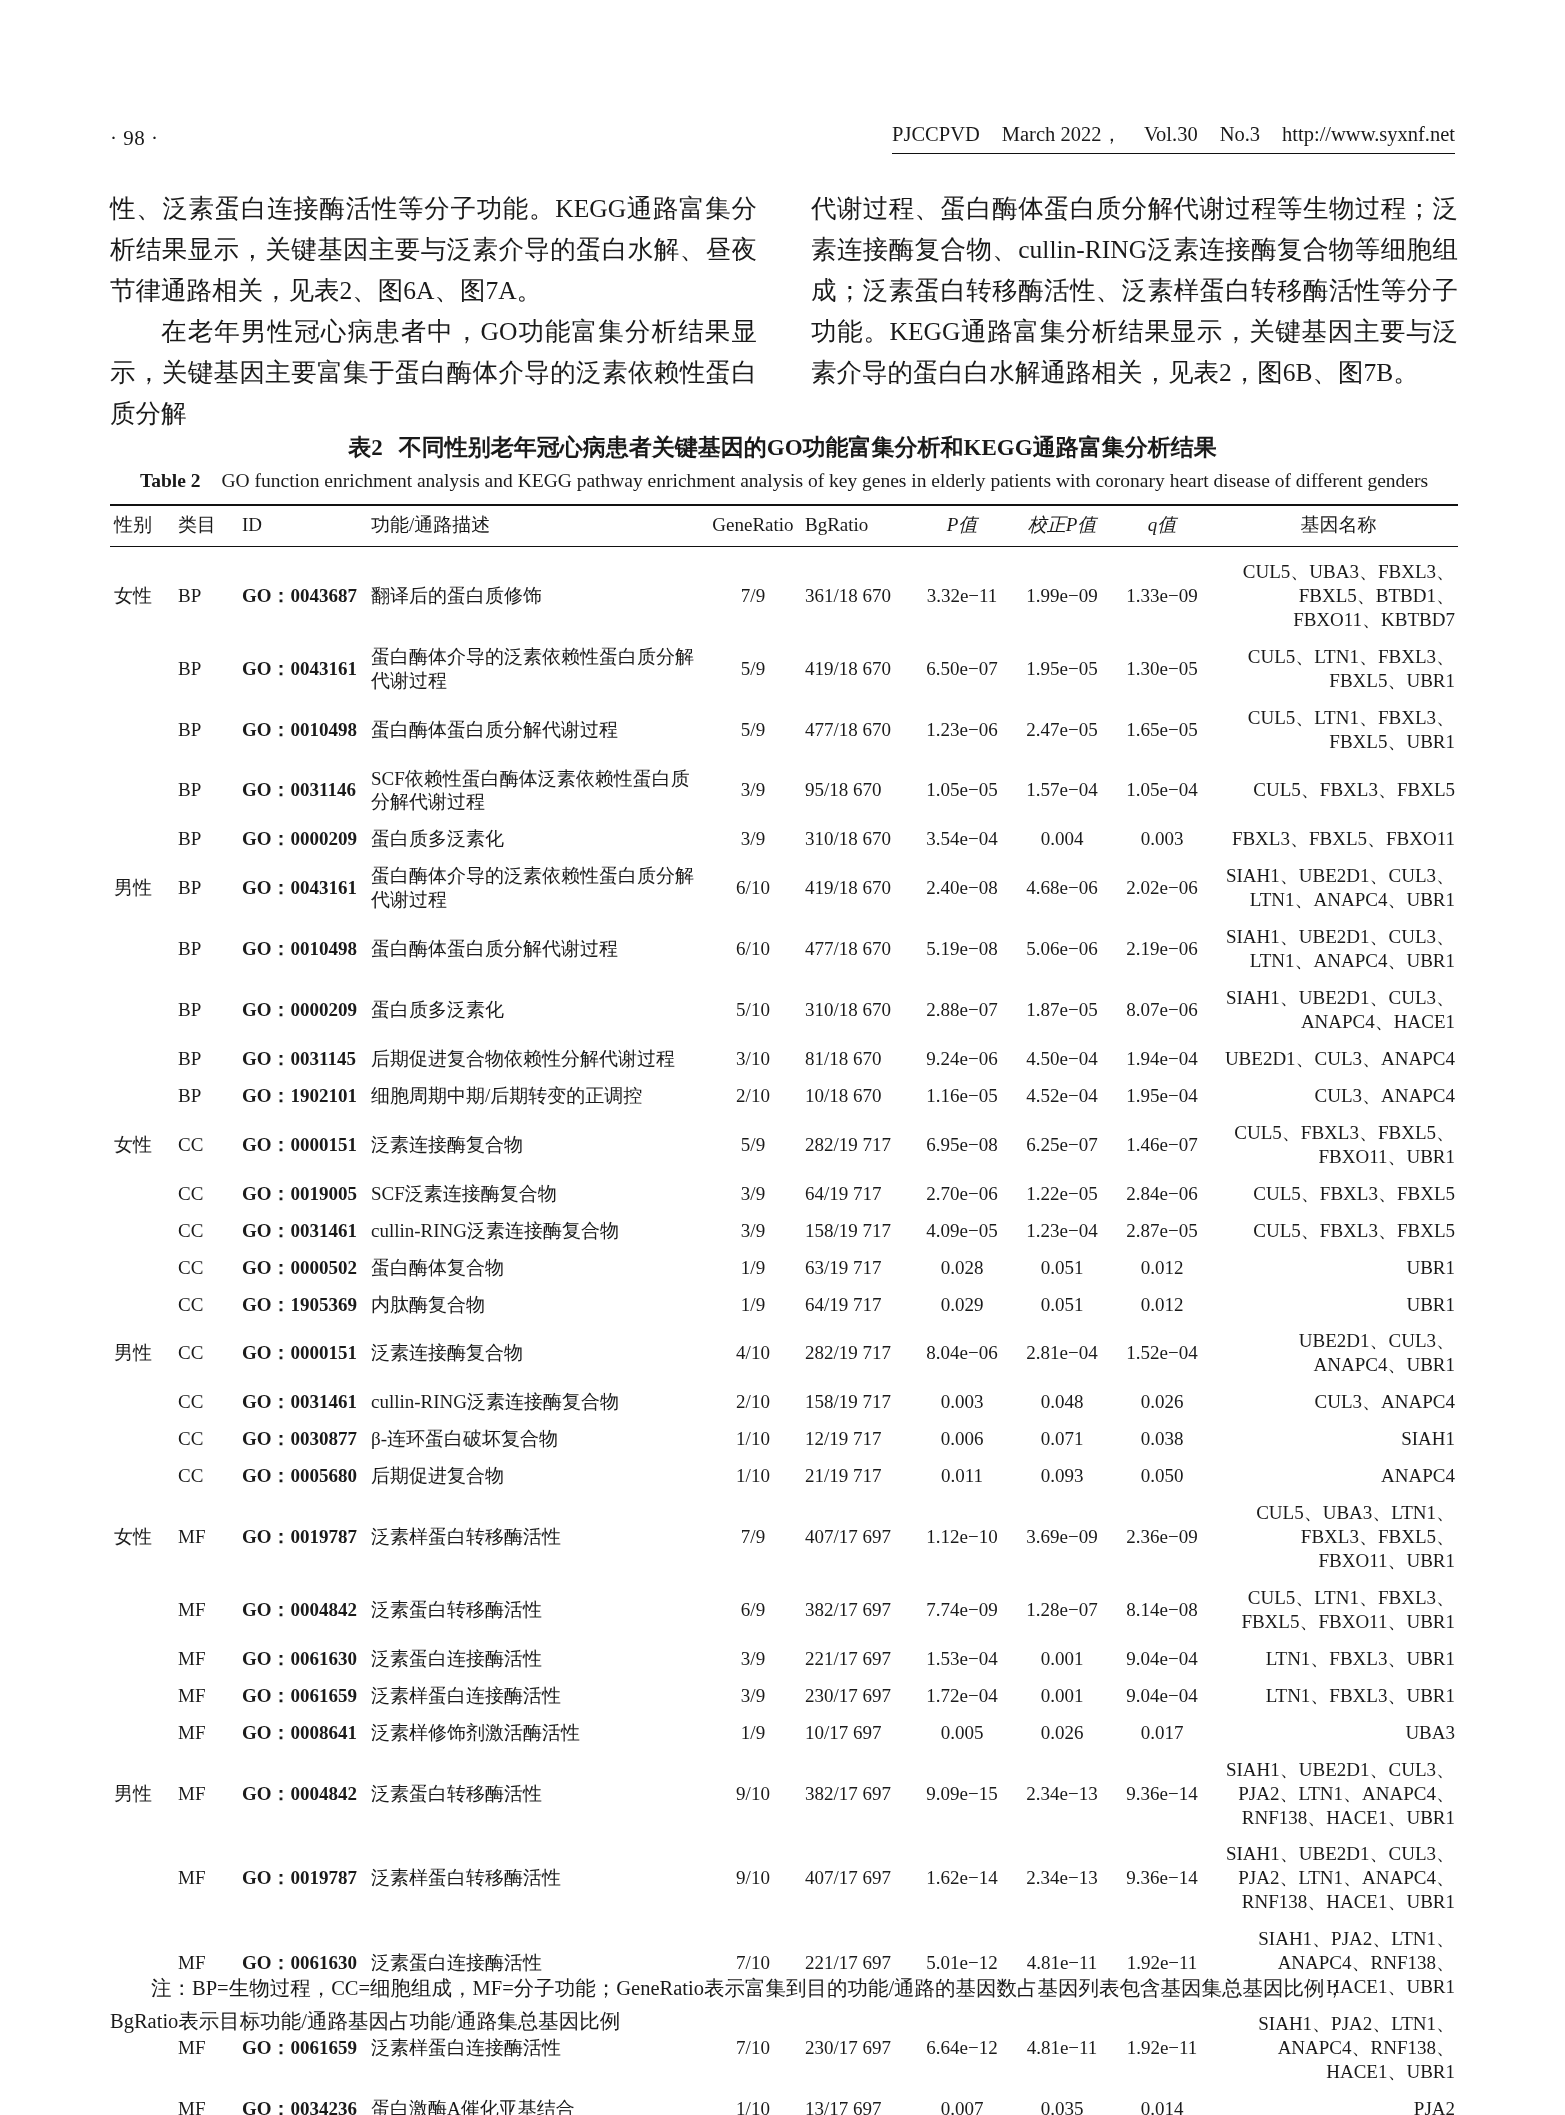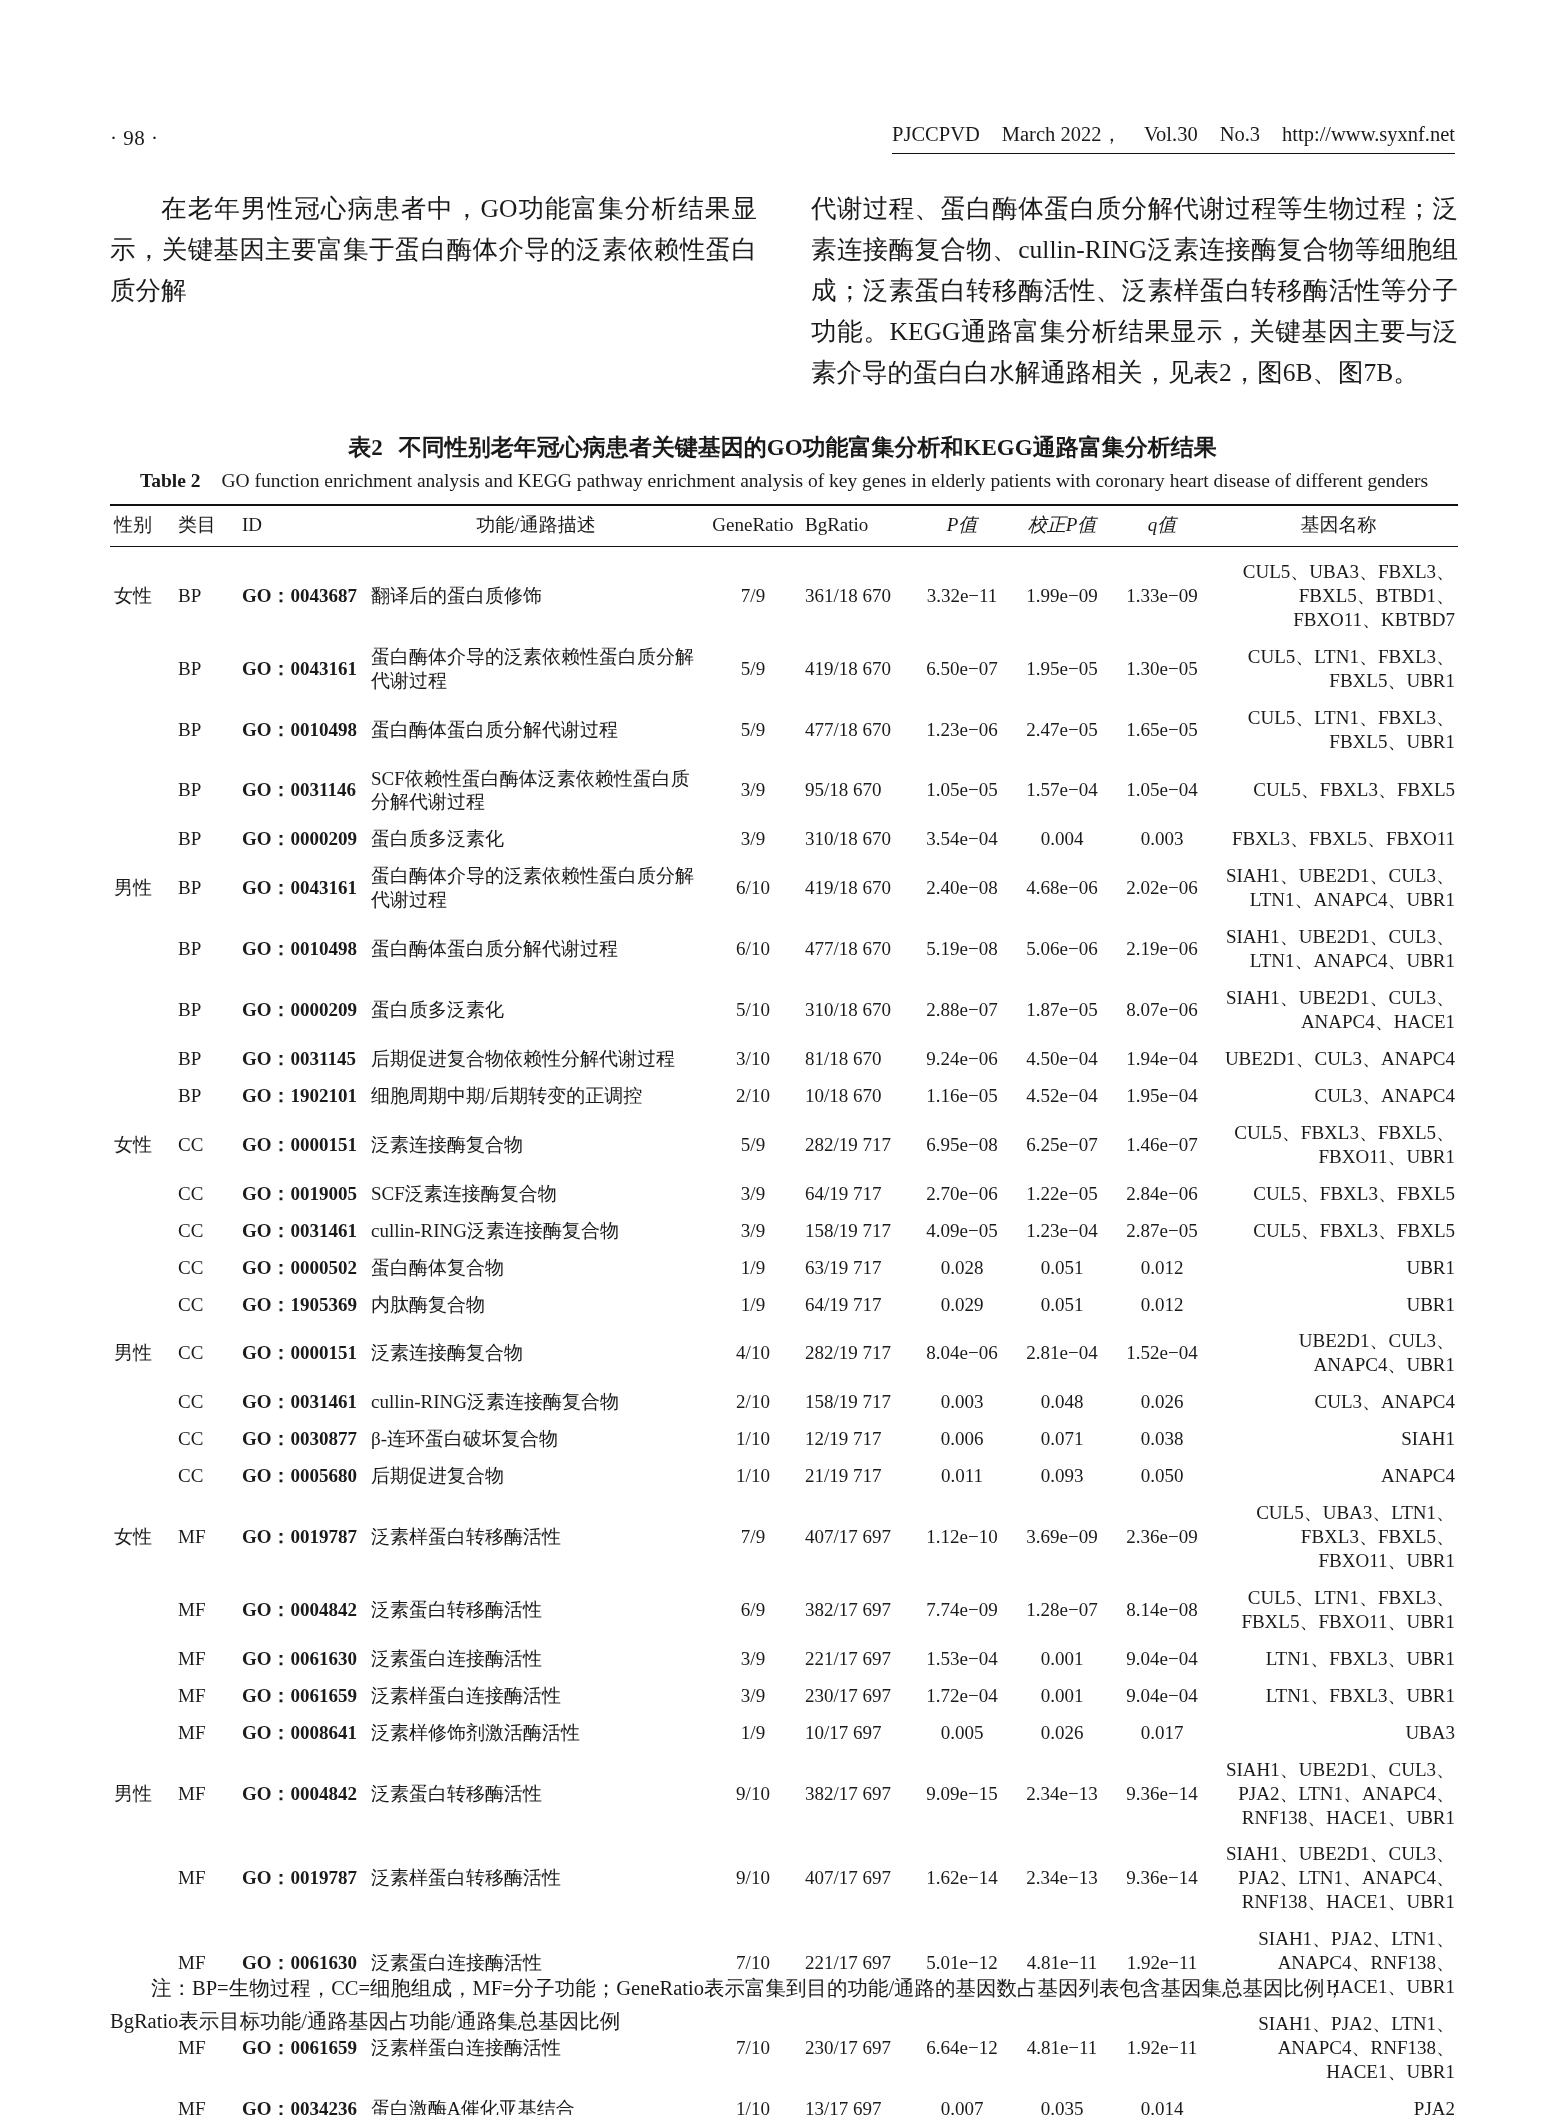--- a/index.html
+++ b/index.html
@@ -124,21 +124,21 @@
   .c-cat   { width: 58px;  text-align: left; }
   .c-id    { width: 120px; text-align: left; font-weight: bold; }
   .c-desc  { width: 330px; text-align: left;  padding-left: 6px !important; }
   .c-gr    { width: 92px;  text-align: center; }
   .c-bg    { width: 104px; text-align: left; }
   .c-p     { width: 94px;  text-align: center; }
   .c-adj   { width: 94px;  text-align: center; }
   .c-q     { width: 94px;  text-align: center; }
   .c-genes { text-align: right; padding-left: 10px !important; }
 
-  .hd-desc { text-align: center; padding-left: 6px !important; }
+  .hd-desc { text-align: left; padding-left: 6px !important; }
   .hd-genes{ text-align: center; }
   .ital { font-style: italic; }
 
   
   .note {
     position: absolute;
     left: 110px;
     top: 1972px;
     width: 1350px;
     font-size: 20.5px;
@@ -153,20 +153,21 @@
 
   <div class="runhead">
     <div class="folio">· 98 ·</div>
     <div class="runhead-right">
       <span>PJCCPVD</span><span>March 2022，</span><span>Vol.30</span><span>No.3</span><span>http://www.syxnf.net</span>
     </div>
   </div>
 
   <div class="cols">
     <div class="col">
+      <p>性、泛素蛋白连接酶活性等分子功能。KEGG通路富集分析结果显示，关键基因主要与泛素介导的蛋白水解、昼夜节律通路相关，见表2、图6A、图7A。</p>
       <p class="indent">在老年男性冠心病患者中，GO功能富集分析结果显示，关键基因主要富集于蛋白酶体介导的泛素依赖性蛋白质分解</p>
     </div>
     <div class="col">
       <p>代谢过程、蛋白酶体蛋白质分解代谢过程等生物过程；泛素连接酶复合物、cullin-RING泛素连接酶复合物等细胞组成；泛素蛋白转移酶活性、泛素样蛋白转移酶活性等分子功能。KEGG通路富集分析结果显示，关键基因主要与泛素介导的蛋白白水解通路相关，见表2，图6B、图7B。</p>
     </div>
   </div>
 
   <div class="cap-zh">
     <span class="lbl">表2</span><span>不同性别老年冠心病患者关键基因的GO功能富集分析和KEGG通路富集分析结果</span>
   </div>

